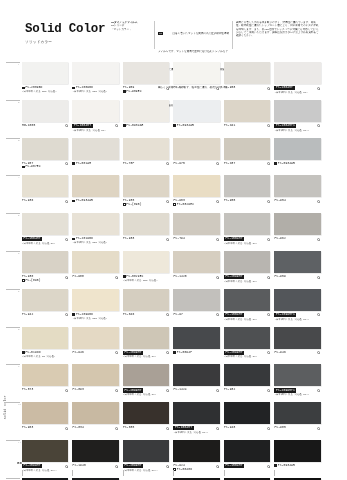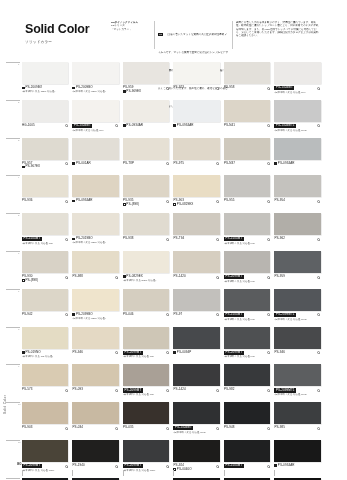--- a/index.html
+++ b/index.html
@@ -2,21 +2,21 @@
 <html><head>
 <meta charset="utf-8">
 <style>
   * { box-sizing: border-box; margin: 0; padding: 0; }
   html, body {
     width: 347px; height: 480px;
     background: #ffffff;
     font-family: "Liberation Sans", sans-serif;
     overflow: hidden;
   }
-  .page { position: relative; width: 347px; height: 452px; background: #fff; }
+  .page { position: relative; width: 347px; height: 452px; background: #fff; font-family: Liberation Mono, monospace; }
 
   
   .header { position: absolute; left: 0; top: 0; width: 347px; height: 58px; }
   .title-block { position: absolute; left: 25px; top: 23px; }
   .title {
     font-size: 12.5px; font-weight: bold; color: #141414;
     letter-spacing: -0.2px; line-height: 13px;
   }
   .subtitle {
     font-size: 3.6px; color: #333; margin-top: 4px; letter-spacing: 0.2px;

